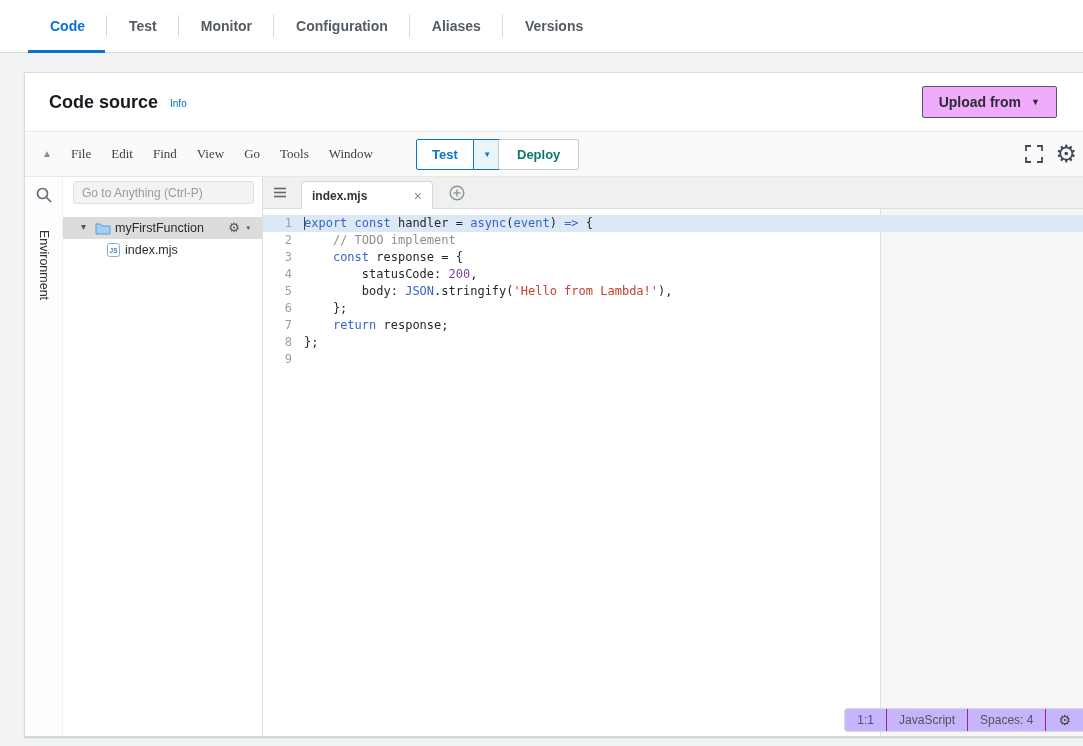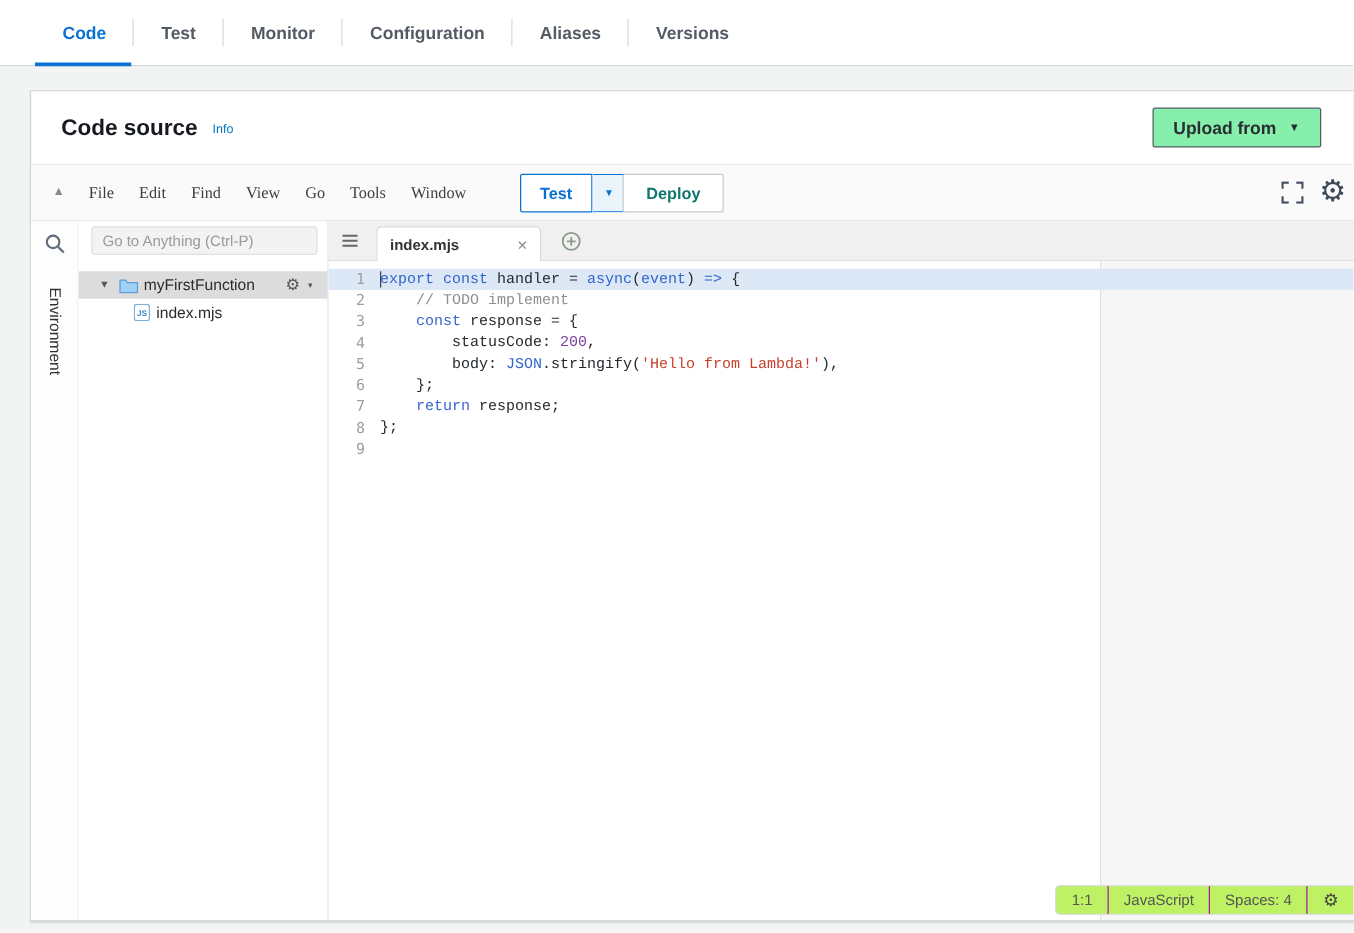--- a/index.html
+++ b/index.html
@@ -42,21 +42,21 @@
   .card-header {
     position:absolute; top:0; left:0; right:0; height:59px;
     border-bottom:1px solid #eaeded;
     display:flex; align-items:center; padding:0 26px 0 24px;
   }
   .panel-title { font-size:18px; font-weight:700; color:#16191f; }
   .info-link { font-size:10px; color:#0073bb; margin-left:12px; margin-top:2px; text-decoration:none; cursor:pointer; }
   .btn { font-family:"Liberation Sans",sans-serif; cursor:pointer; }
   .upload-btn {
     margin-left:auto; height:32px; padding:0 16px;
-    background:#86efac; border:1px solid #545b64; border-radius:2px;
+    background:#f0abfc; border:1px solid #545b64; border-radius:2px;
     font-size:14px; font-weight:700; color:#2a2e33;
     display:flex; align-items:center; gap:10px;
   }
   .upload-btn .caret { font-size:9px; color:#2a2e33; }
 
   
   .toolbar {
     position:absolute; top:59px; left:0; right:0; height:45px;
     background:#fafafa; border-bottom:1px solid #e8e8e8;
   }
@@ -151,36 +151,36 @@
     overflow:hidden;
   }
   .margin-shade { position:absolute; left:618px; top:0; bottom:0; right:0; background:#f6f6f6; z-index:0; }
   .print-margin { position:absolute; left:617px; top:0; bottom:0; width:1px; background:#e0e0e0; z-index:0; }
   .gutter {
     position:absolute; left:0; top:6px; width:41px; z-index:1;
     text-align:right; color:#9aa0a6;
   }
   .gutter-cell { height:17px; padding-right:12px; }
   .gutter-cell.active { background:var(--c-active_line_bg,#dde8f6); }
-  .code-lines { position:absolute; left:41px; top:6px; right:0; z-index:1;font-family:Liberation Mono, monospace; }
+  .code-lines { position:absolute; left:41px; top:6px; right:0; z-index:1; }
   .code-line { position:relative; height:17px; min-height:17px; white-space:pre; color:#24292e; }
   .code-line.active { background:var(--c-active_line_bg,#dde8f6); }
   .code-line.active::before { content:''; position:absolute; left:0; top:2px; width:1px; height:13px; background:#444; }
   .tok-k { color:var(--c-keyword,#3366cc); }
   .tok-c { color:var(--c-comment,#8e908c); }
   .tok-s { color:var(--c-string,#c7402d); }
   .tok-n { color:var(--c-number,#7a3e9d); }
   .tok-t { color:var(--c-support,#3366cc); }
   .tok-v { color:var(--c-param,#3366cc); }
   .tok-d { color:#24292e; }
 
   .statusbar {
     position:absolute; right:0; bottom:4px; height:24px; z-index:2;
     display:flex; align-items:stretch;
-    background:#bef264; border:1px solid #dcdcdc; border-right:none;
+    background:#c4b5fd; border:1px solid #dcdcdc; border-right:none;
     border-radius:4px 0 0 4px;
     font-family:"Liberation Sans",sans-serif; font-size:12px; color:#555;
   }
   .sb-item { display:flex; align-items:center; padding:0 12px; cursor:pointer; white-space:nowrap; }
   .sb-item + .sb-item { border-left:1px solid #a21caf; }
   .sb-gear { font-size:14px; color:#444; }
 
   svg { display:block; }
 </style>
 </head>

